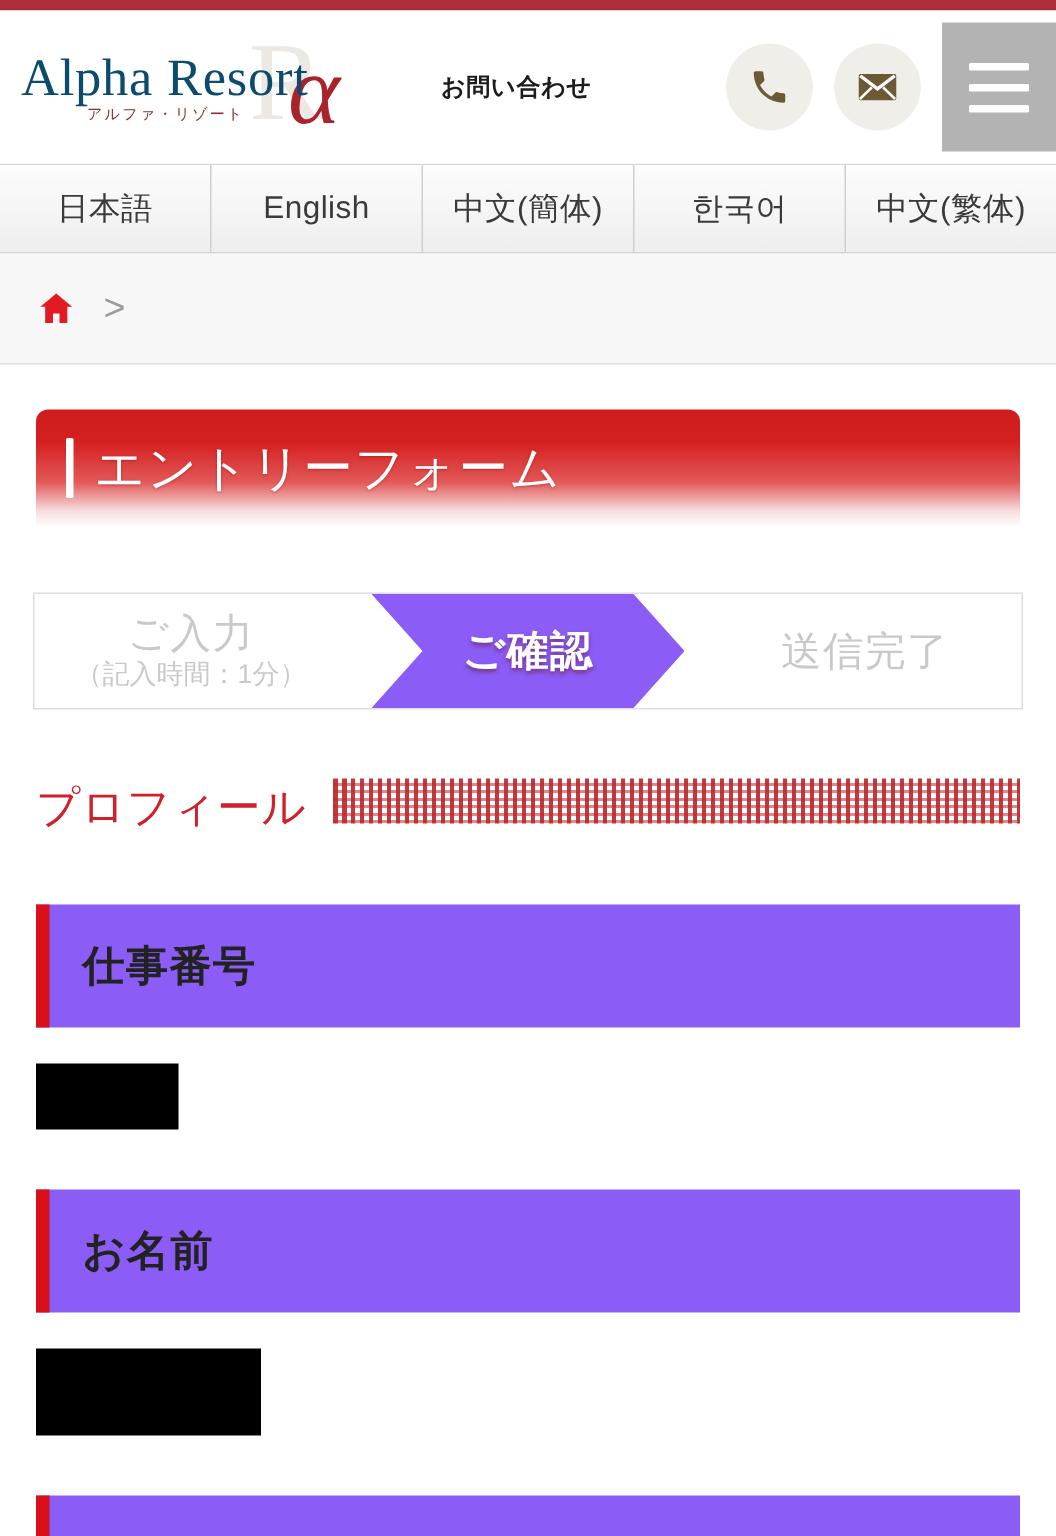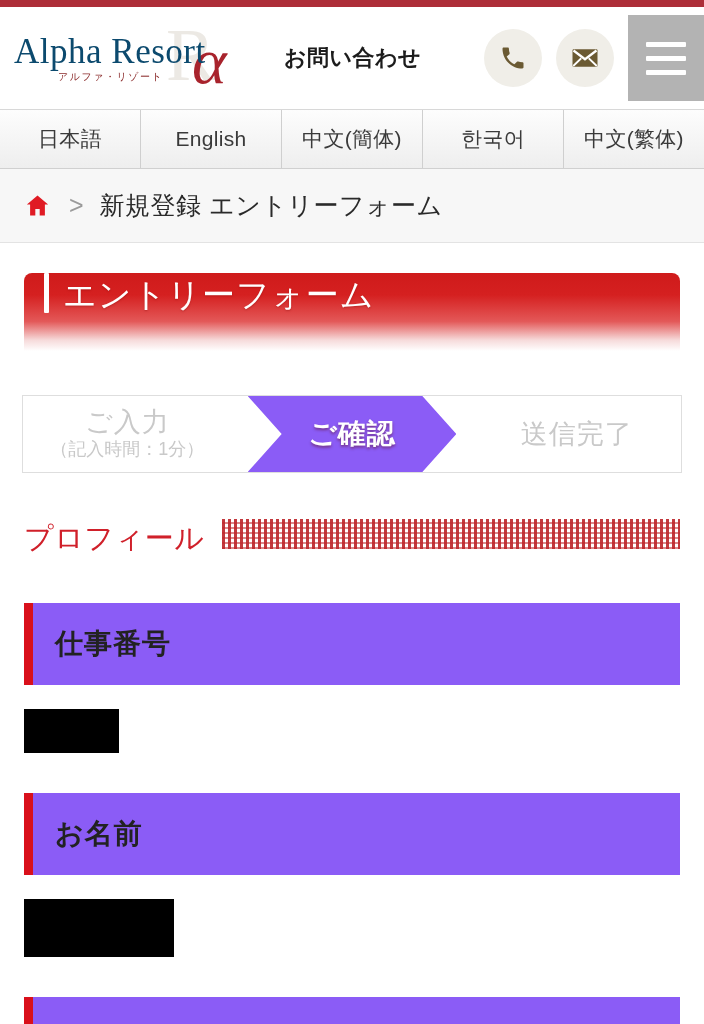--- a/index.html
+++ b/index.html
@@ -81,25 +81,25 @@
     left: 52px;
     top: 60px;
     font-size: 10px;
     letter-spacing: 1.5px;
     color: #8b2b2b;
     line-height: 1;
     white-space: nowrap;
     font-family: "DejaVu Sans", sans-serif;
   }
   .contact-label {
-    font-size: 22px;
+    font-size: 16px;
     font-weight: bold;
     color: #1c1c1c;
     white-space: nowrap;
-    margin-left: 10px;
+    margin-left: 20px;
     letter-spacing: 0.5px;
   }
   .header-spacer { flex: 1 1 auto; }
   .icon-circle {
     width: 58px;
     height: 58px;
     border-radius: 50%;
     background: #f0eee8;
     display: flex;
     align-items: center;
@@ -177,20 +177,21 @@
   
   .title-wrap {
     padding: 30px 24px 0 24px;
   }
   .title-banner {
     position: relative;
     height: 78px;
     border-radius: 8px 8px 0 0;
     background: linear-gradient(180deg, #cf1b1b 0%, #d52020 28%, #e35858 62%, #f6dada 86%, #ffffff 100%);
     display: flex;
+    align-items: center;
     overflow: hidden;
   }
   .title-accent {
     width: 5px;
     height: 40px;
     background: #ffffff;
     margin-left: 20px;
     flex: 0 0 auto;
     border-radius: 1px;
   }
@@ -363,21 +364,20 @@
     <div class="lang-tab">中文(繁体)</div>
   </div>
 
   <div class="breadcrumb">
     <span class="bc-home">
       <svg width="27" height="25" viewBox="0 0 24 24" fill="#e01b24">
         <path d="M12 2.5 1.8 11h3.1v10.5h5.0V15.4h4.2v6.1h5.0V11h3.1z"></path>
       </svg>
     </span>
     <span class="bc-sep">&gt;</span>
-    <span class="bc-text">新規登録 エントリーフォーム</span>
   </div>
 
   <div class="title-wrap">
     <div class="title-banner">
       <div class="title-accent"></div>
       <div class="title-text">エントリーフォーム</div>
     </div>
   </div>
 
   <div class="steps-wrap">

